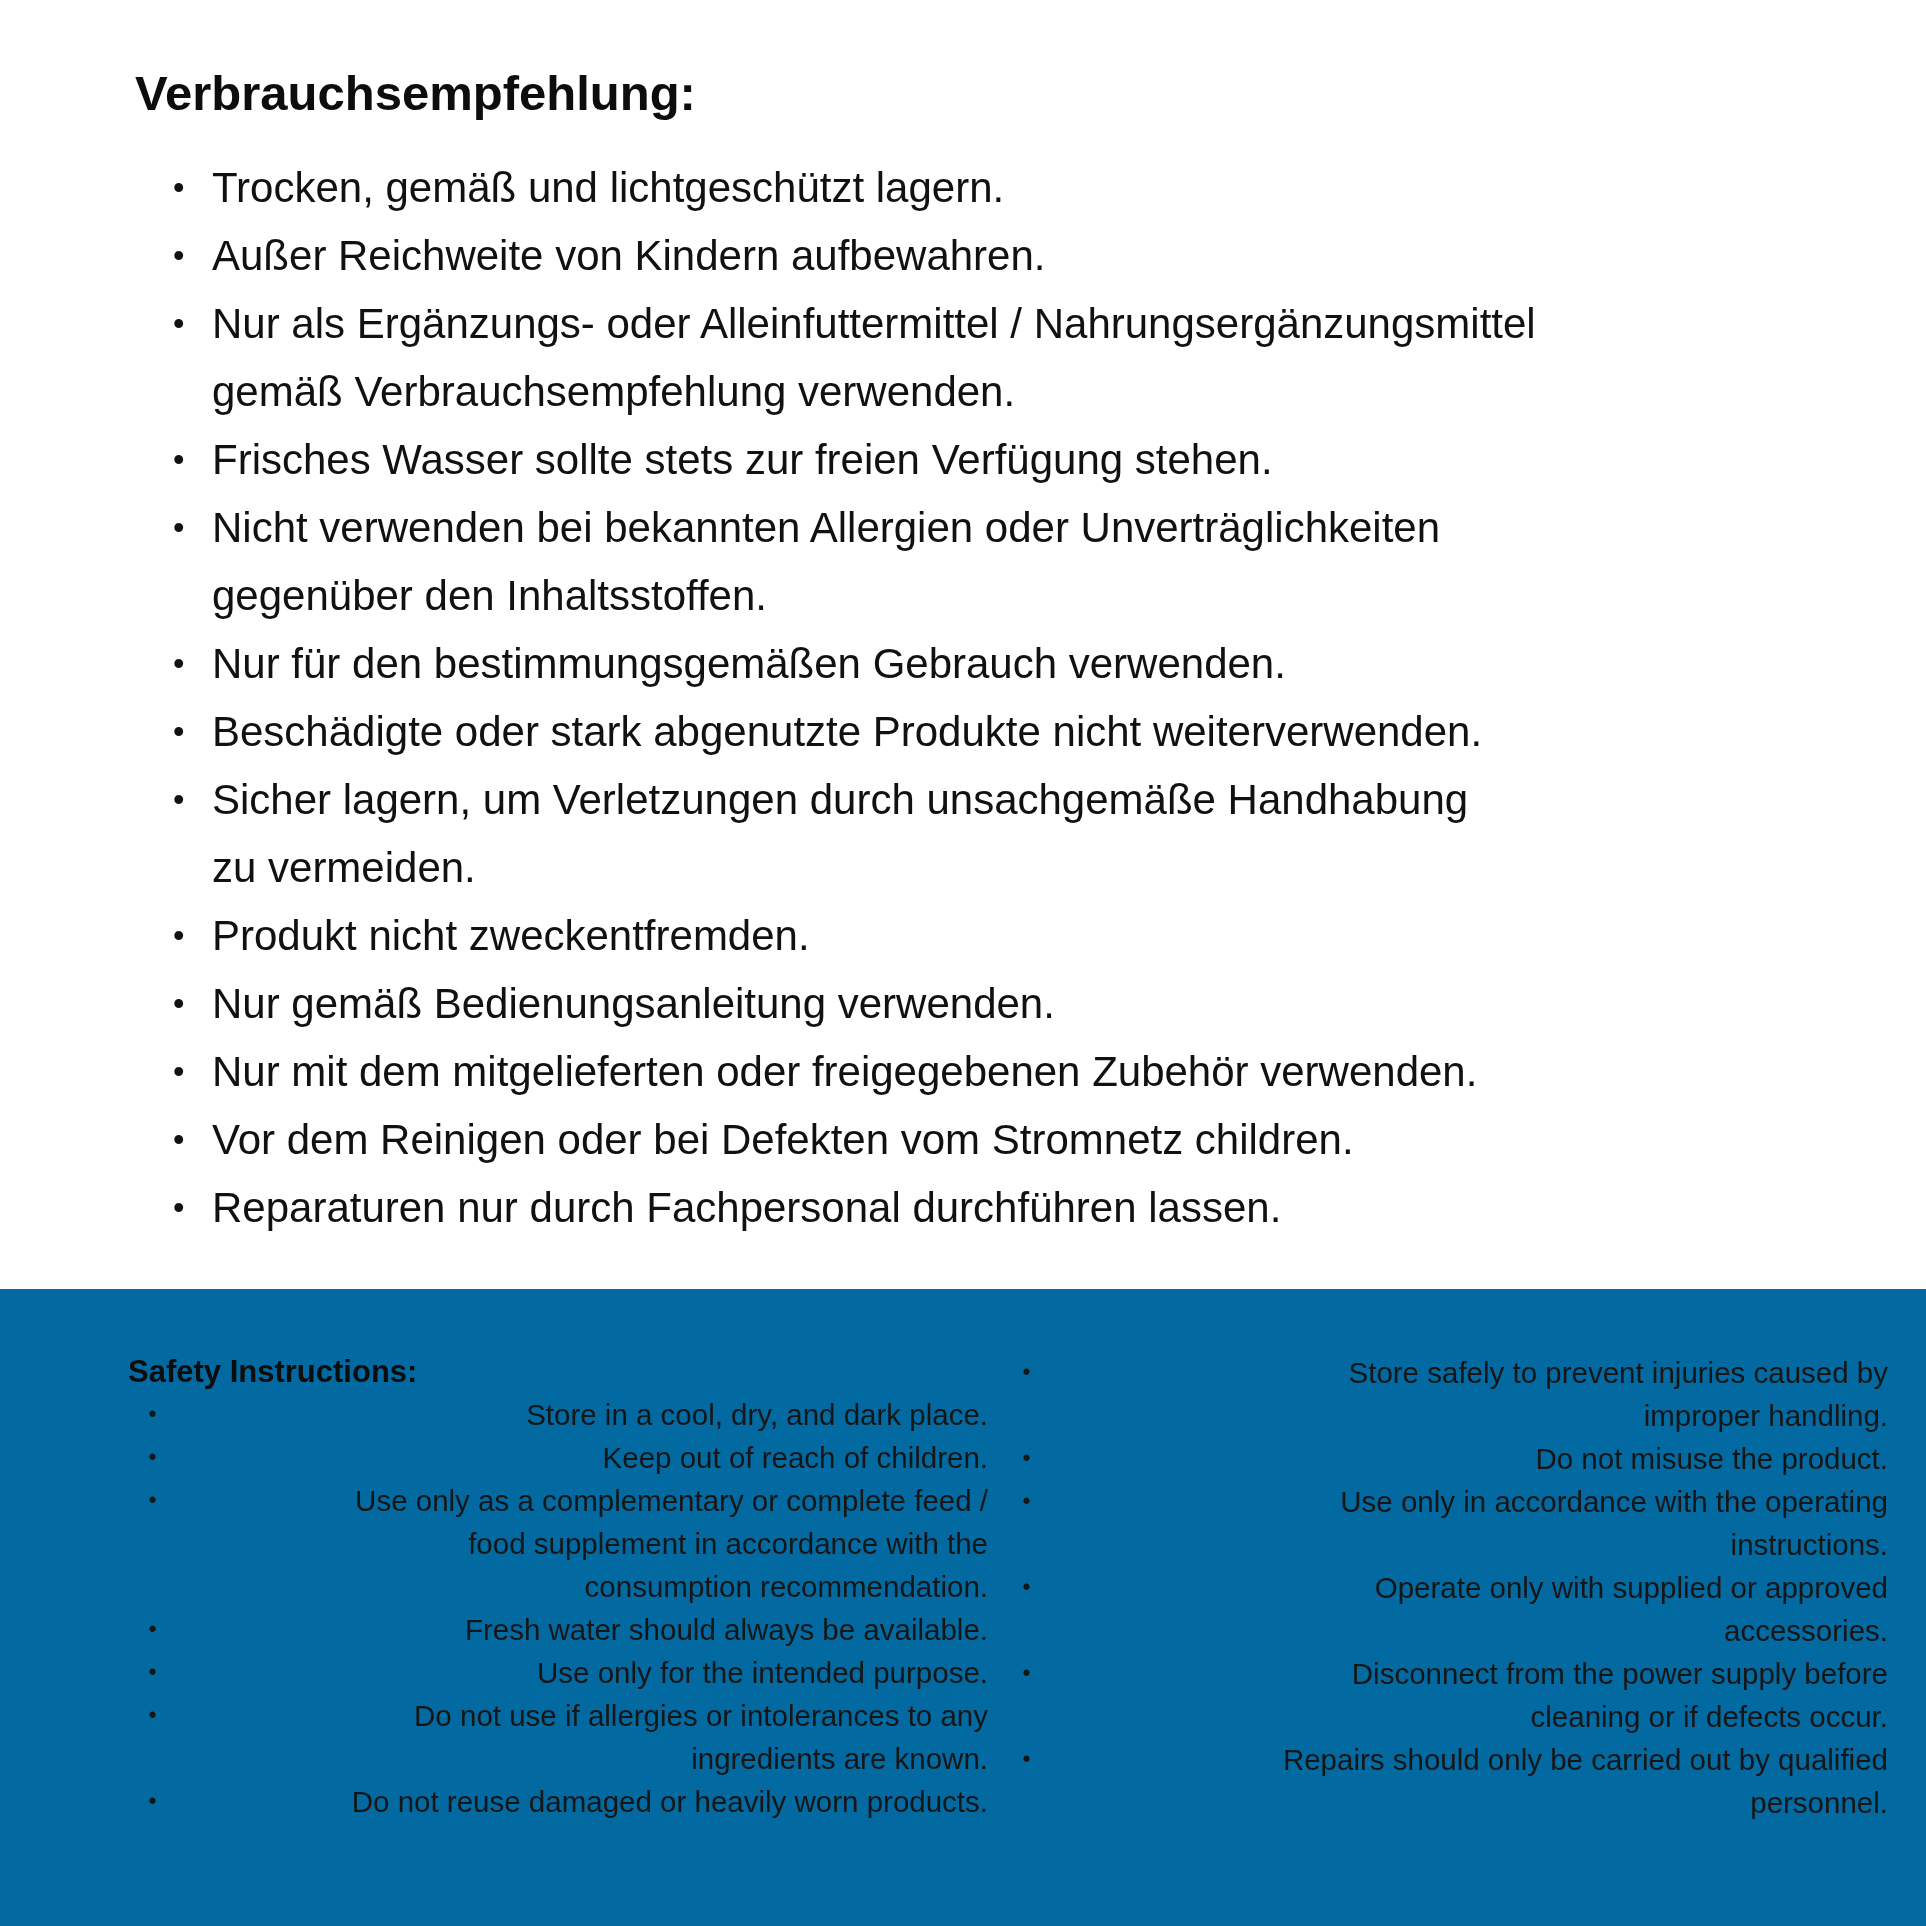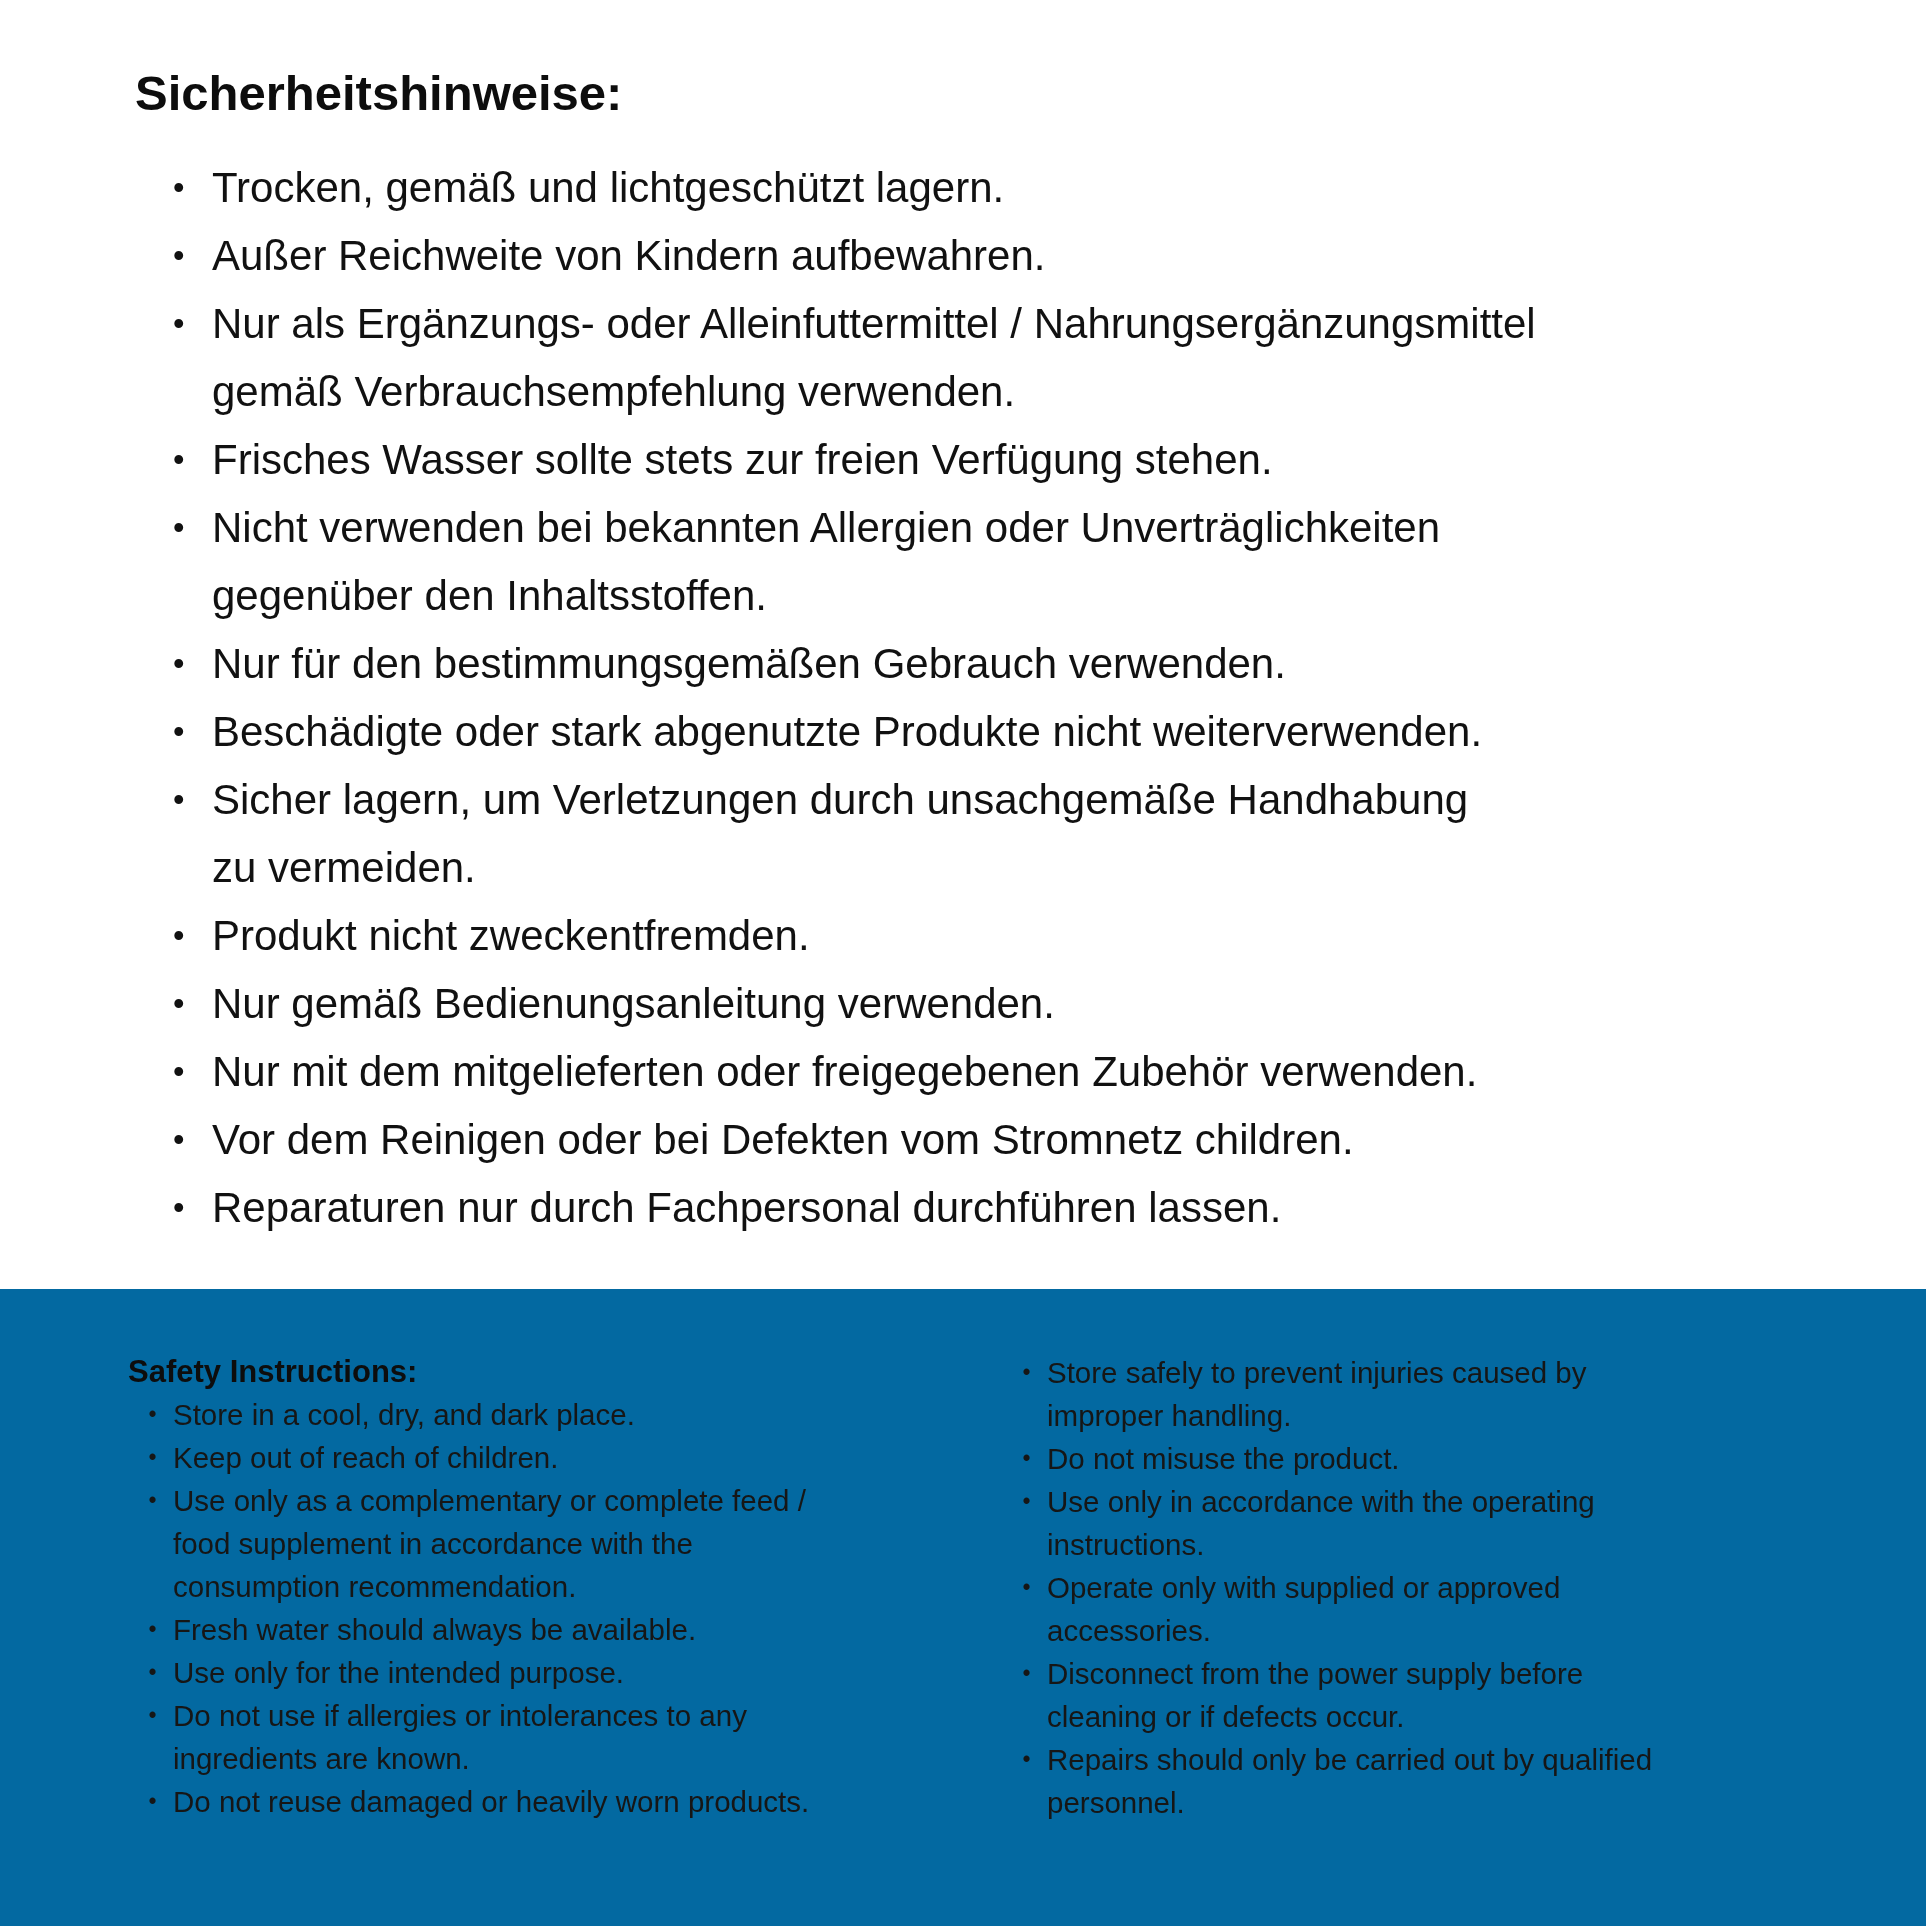--- a/index.html
+++ b/index.html
@@ -85,36 +85,37 @@
     list-style: none;
   }
   .en-col-left .en-list {
   }
   .en-list li {
     position: relative;
     font-size: 29.5px;
     line-height: 43px;
     white-space: pre-line;
     color: #161616;
+    text-align: right;
   }
   .en-list li::before {
     content: "\2022";
     position: absolute;
     left: -24.4px;
     top: 0;
     font-size: 0.78em;
   }
 </style>
 </head>
 <body>
 
 <div class="label">
 
   <section>
-    <h1 class="de-title">Sicherheitshinweise:</h1>
+    <h1 class="de-title">Verbrauchsempfehlung:</h1>
     <ul class="de-list">
       <li>Trocken, gemäß und lichtgeschützt lagern.</li>
       <li>Außer Reichweite von Kindern aufbewahren.</li>
       <li>Nur als Ergänzungs- oder Alleinfuttermittel / Nahrungsergänzungsmittel
 gemäß Verbrauchsempfehlung verwenden.</li>
       <li>Frisches Wasser sollte stets zur freien Verfügung stehen.</li>
       <li>Nicht verwenden bei bekannten Allergien oder Unverträglichkeiten
 gegenüber den Inhaltsstoffen.</li>
       <li>Nur für den bestimmungsgemäßen Gebrauch verwenden.</li>
       <li>Beschädigte oder stark abgenutzte Produkte nicht weiterverwenden.</li>

